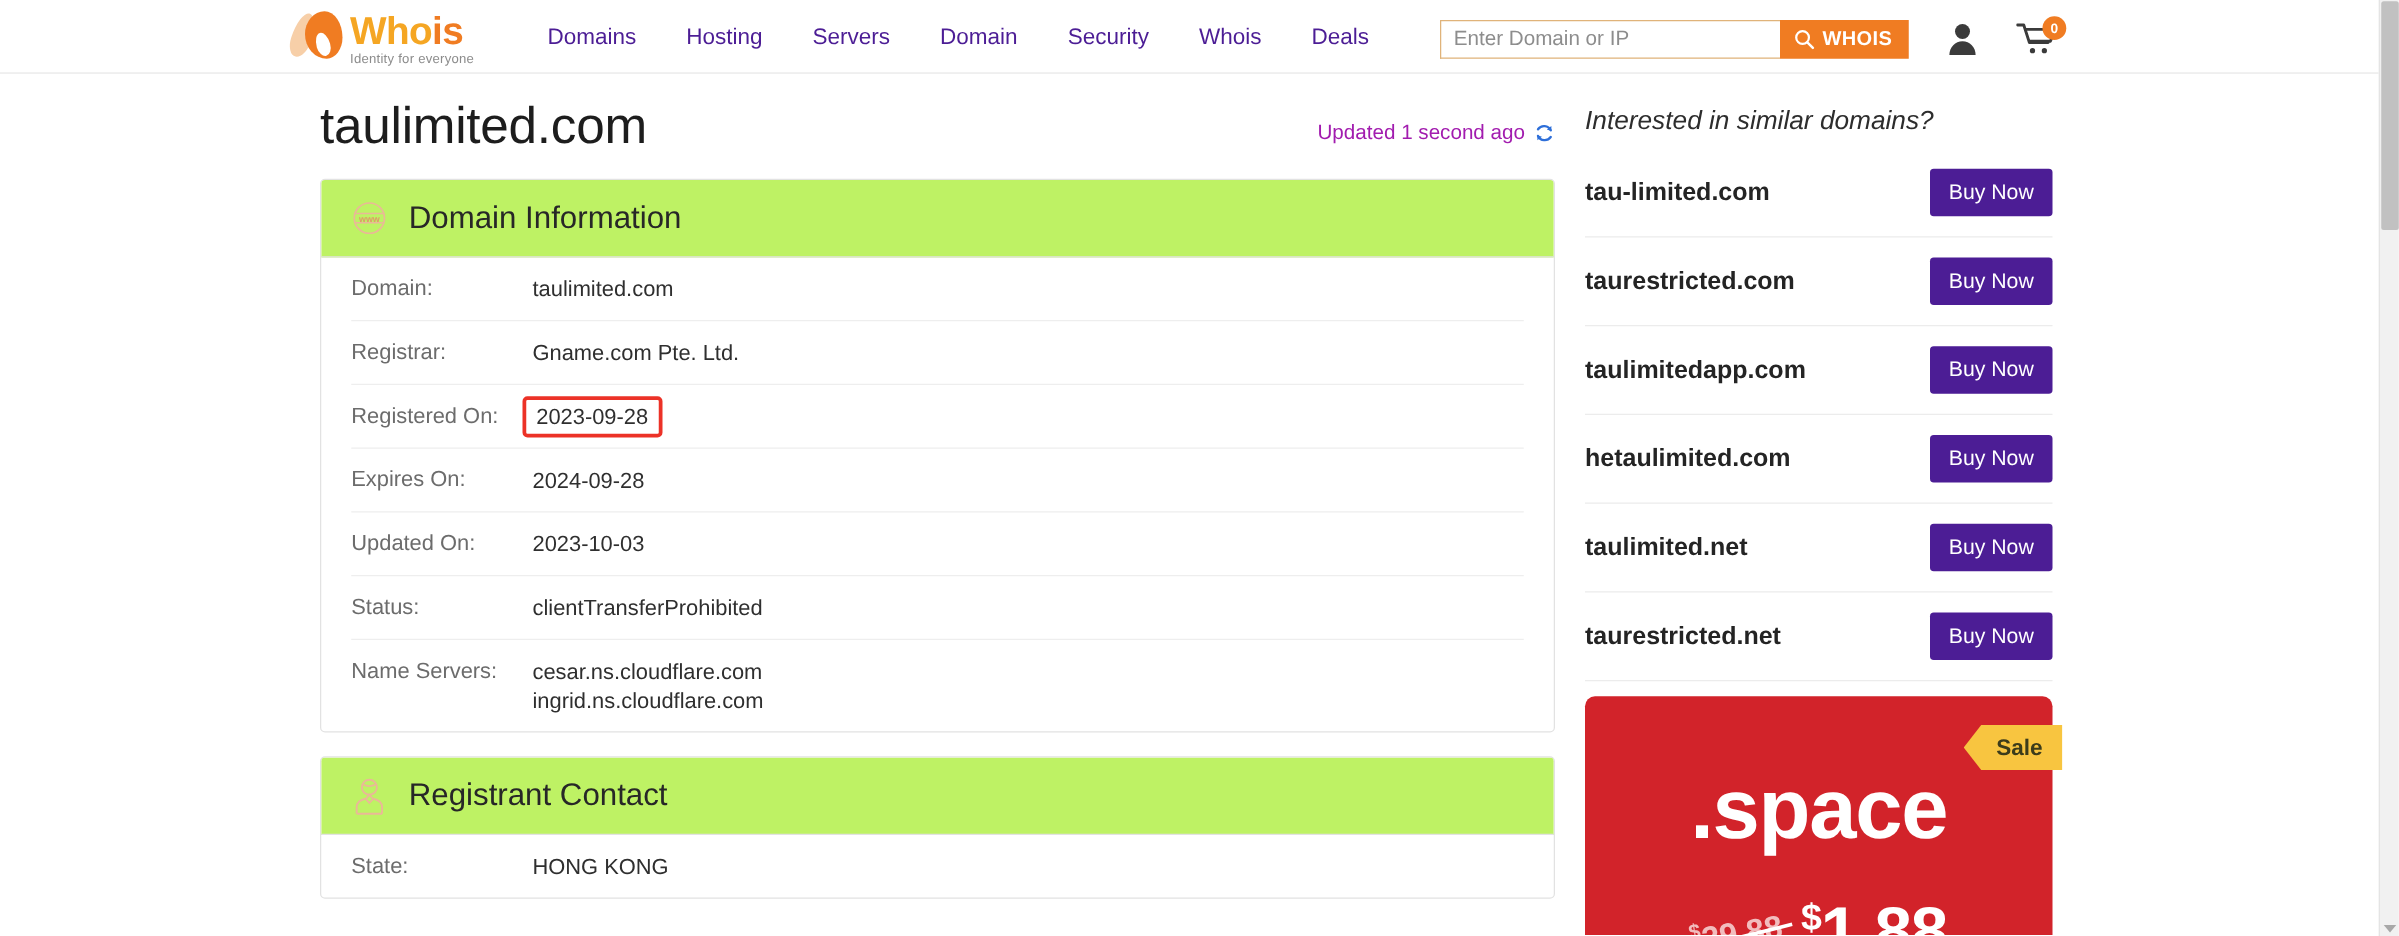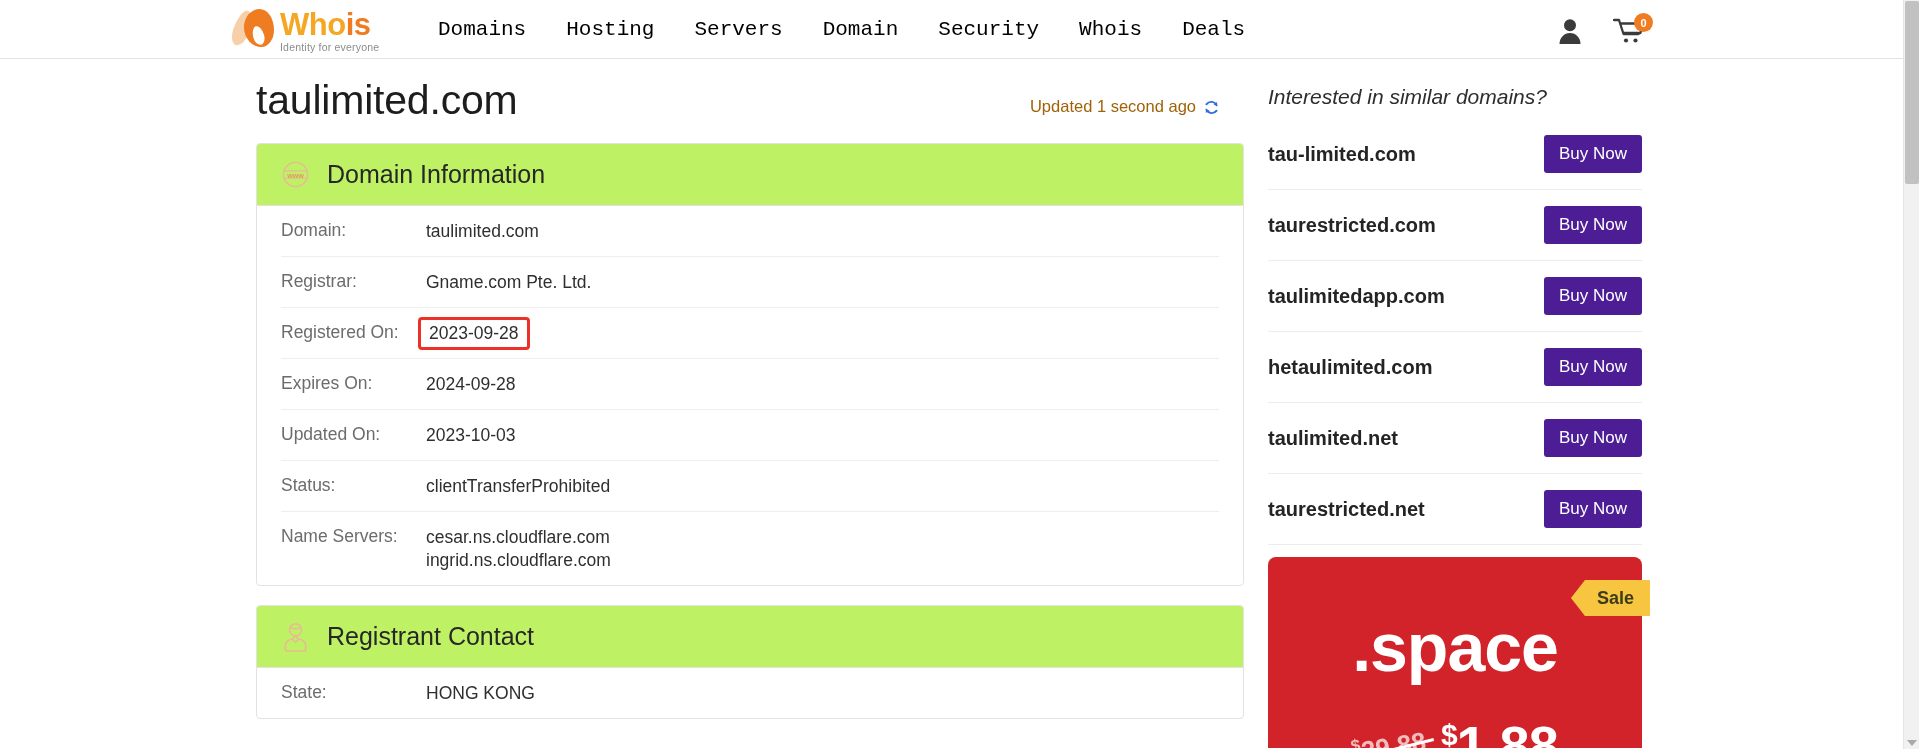--- a/index.html
+++ b/index.html
@@ -84,26 +84,25 @@
   .nav {
     position: absolute;
     left: 418px;
     top: 0;
     height: 59px;
     display: flex;
     align-items: center;
     gap: 0;
   }
   .nav-item {
-    font-size: 21px;
-    color: #000000;
+    font-size: 18px;
+    color: #4c1d95;
     padding: 0 20px;
     cursor: pointer;
     white-space: nowrap;
-    font-family: Liberation Mono, monospace;
   }
 
   .search-group {
     position: absolute;
     left: 1152px;
     top: 16px;
     display: flex;
     height: 31px;
   }
   .search-input {
@@ -181,27 +180,27 @@
   .domain-title {
     font-size: 41px;
     color: #1d1d1d;
     font-weight: normal;
     margin-top: 18px;
     letter-spacing: -0.2px;
   }
 
   .updated-row {
     position: absolute;
-    right: 24px;
+    right: 0;
     top: 38px;
     display: flex;
-    align-items: flex-end;
+    align-items: center;
     gap: 7px;
     font-size: 16.5px;
-    color: #a16207;
+    color: #a21caf;
   }
   .refresh-icon { width: 17px; height: 17px; cursor: pointer; display:block; }
 
   .card {
     margin-top: 19px;
     border: 1px solid #e2e2e2;
     border-radius: 4px;
     background: #fff;
     overflow: hidden;
   }
@@ -401,20 +400,30 @@
     <nav class="nav">
       <span class="nav-item">Domains</span>
       <span class="nav-item">Hosting</span>
       <span class="nav-item">Servers</span>
       <span class="nav-item">Domain</span>
       <span class="nav-item">Security</span>
       <span class="nav-item">Whois</span>
       <span class="nav-item">Deals</span>
     </nav>
 
+    <div class="search-group">
+      <input class="search-input" type="text" placeholder="Enter Domain or IP" style="">
+      <button class="search-btn">
+        <svg width="17" height="17" viewBox="0 0 20 20">
+          <circle cx="8.3" cy="8.3" r="6" fill="none" stroke="#ffffff" stroke-width="2.1"></circle>
+          <line x1="12.8" y1="12.8" x2="18" y2="18" stroke="#ffffff" stroke-width="2.3" stroke-linecap="round"></line>
+        </svg>
+        <span>WHOIS</span>
+      </button>
+    </div>
 
     <svg class="acct-icon" viewBox="0 0 24 26">
       <circle cx="12" cy="7.2" r="6" fill="#3b3b3b"></circle>
       <path d="M1.5 26c0-6.3 4.7-11 10.5-11s10.5 4.7 10.5 11z" fill="#3b3b3b"></path>
     </svg>
 
     <svg class="cart-icon" viewBox="0 0 34 28">
       <path d="M1 3 h5 l4.5 14 h15" fill="none" stroke="#3b3b3b" stroke-width="2.3" stroke-linecap="round" stroke-linejoin="round"></path>
       <path d="M7.3 6.5 h24 l-4 9.5 h-17" fill="none" stroke="#3b3b3b" stroke-width="2.3" stroke-linejoin="round"></path>
       <circle cx="13" cy="23.5" r="2.1" fill="#3b3b3b"></circle>

